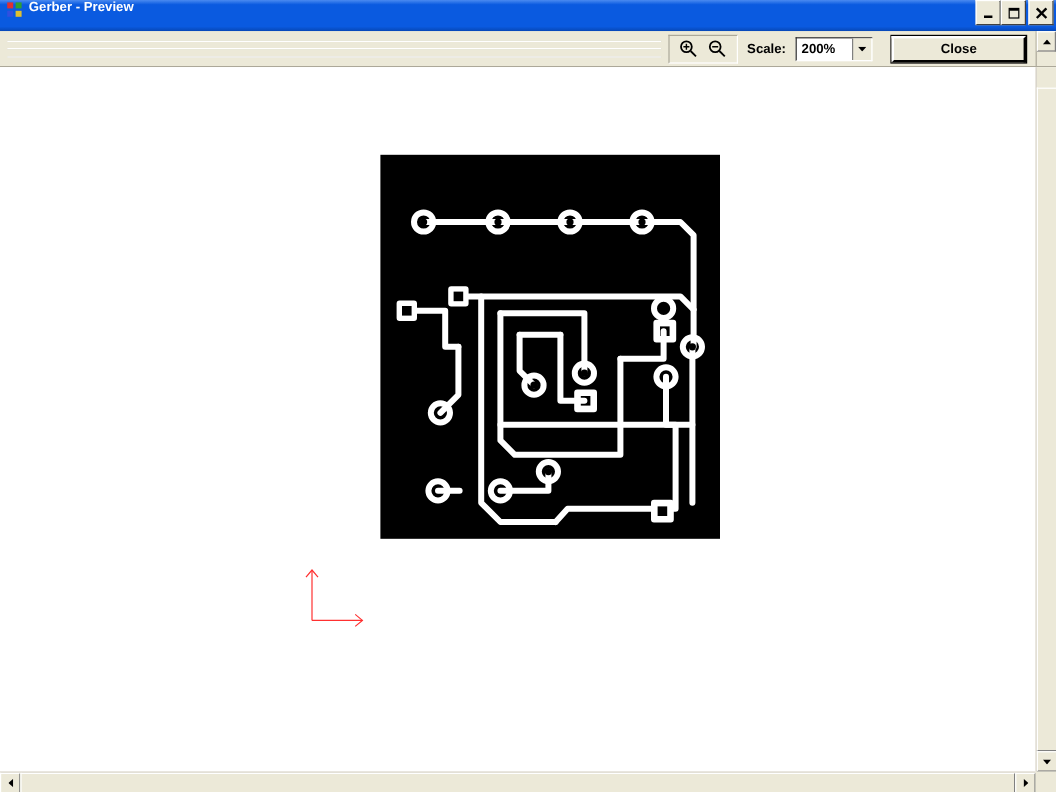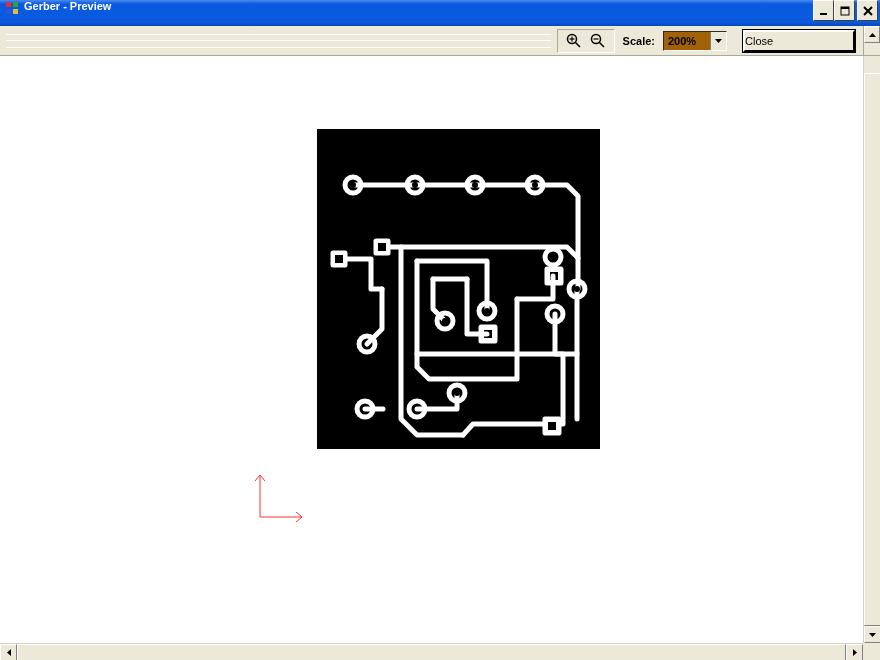--- a/index.html
+++ b/index.html
@@ -67,42 +67,42 @@
     cursor:pointer;
   }
   .scale-block {
     display:flex; align-items:center; gap:8px;
     padding: 0 8px;
     height:24px;
   }
   .scale-label { font-weight:bold; }
   .scale-select {
     display:flex; align-items:center;
-    background:#a16207;
+    background:#ffffff;
     border: 1px inset #fff;
     border-top-color:#808080; border-left-color:#808080;
     height:20px;
     width: 64px;
     font-weight:bold;
   }
   .scale-select .val { flex:1; padding:0 4px; }
   .scale-select .dd {
     width:16px; height:100%;
     background:#ece9d8;
     border-left:1px solid #808080;
     display:flex; align-items:center; justify-content:center;
   }
   .close-btn {
     width: 112px; height:22px;
     background:#ece9d8;
     border: 2px outset #fff;
     border-right-color:#404040; border-bottom-color:#404040;
     box-shadow: 0 0 0 1px #000;
-    display:flex; align-items:center; justify-content:flex-start;
-    font-weight:normal;
+    display:flex; align-items:center; justify-content:center;
+    font-weight:bold;
     margin: 0 8px;
     cursor:pointer;
   }
   .vscroll-up-gap {
     width:17px; height:100%;
     border-left:1px solid #aca899;
   }
 
   
   .client {

